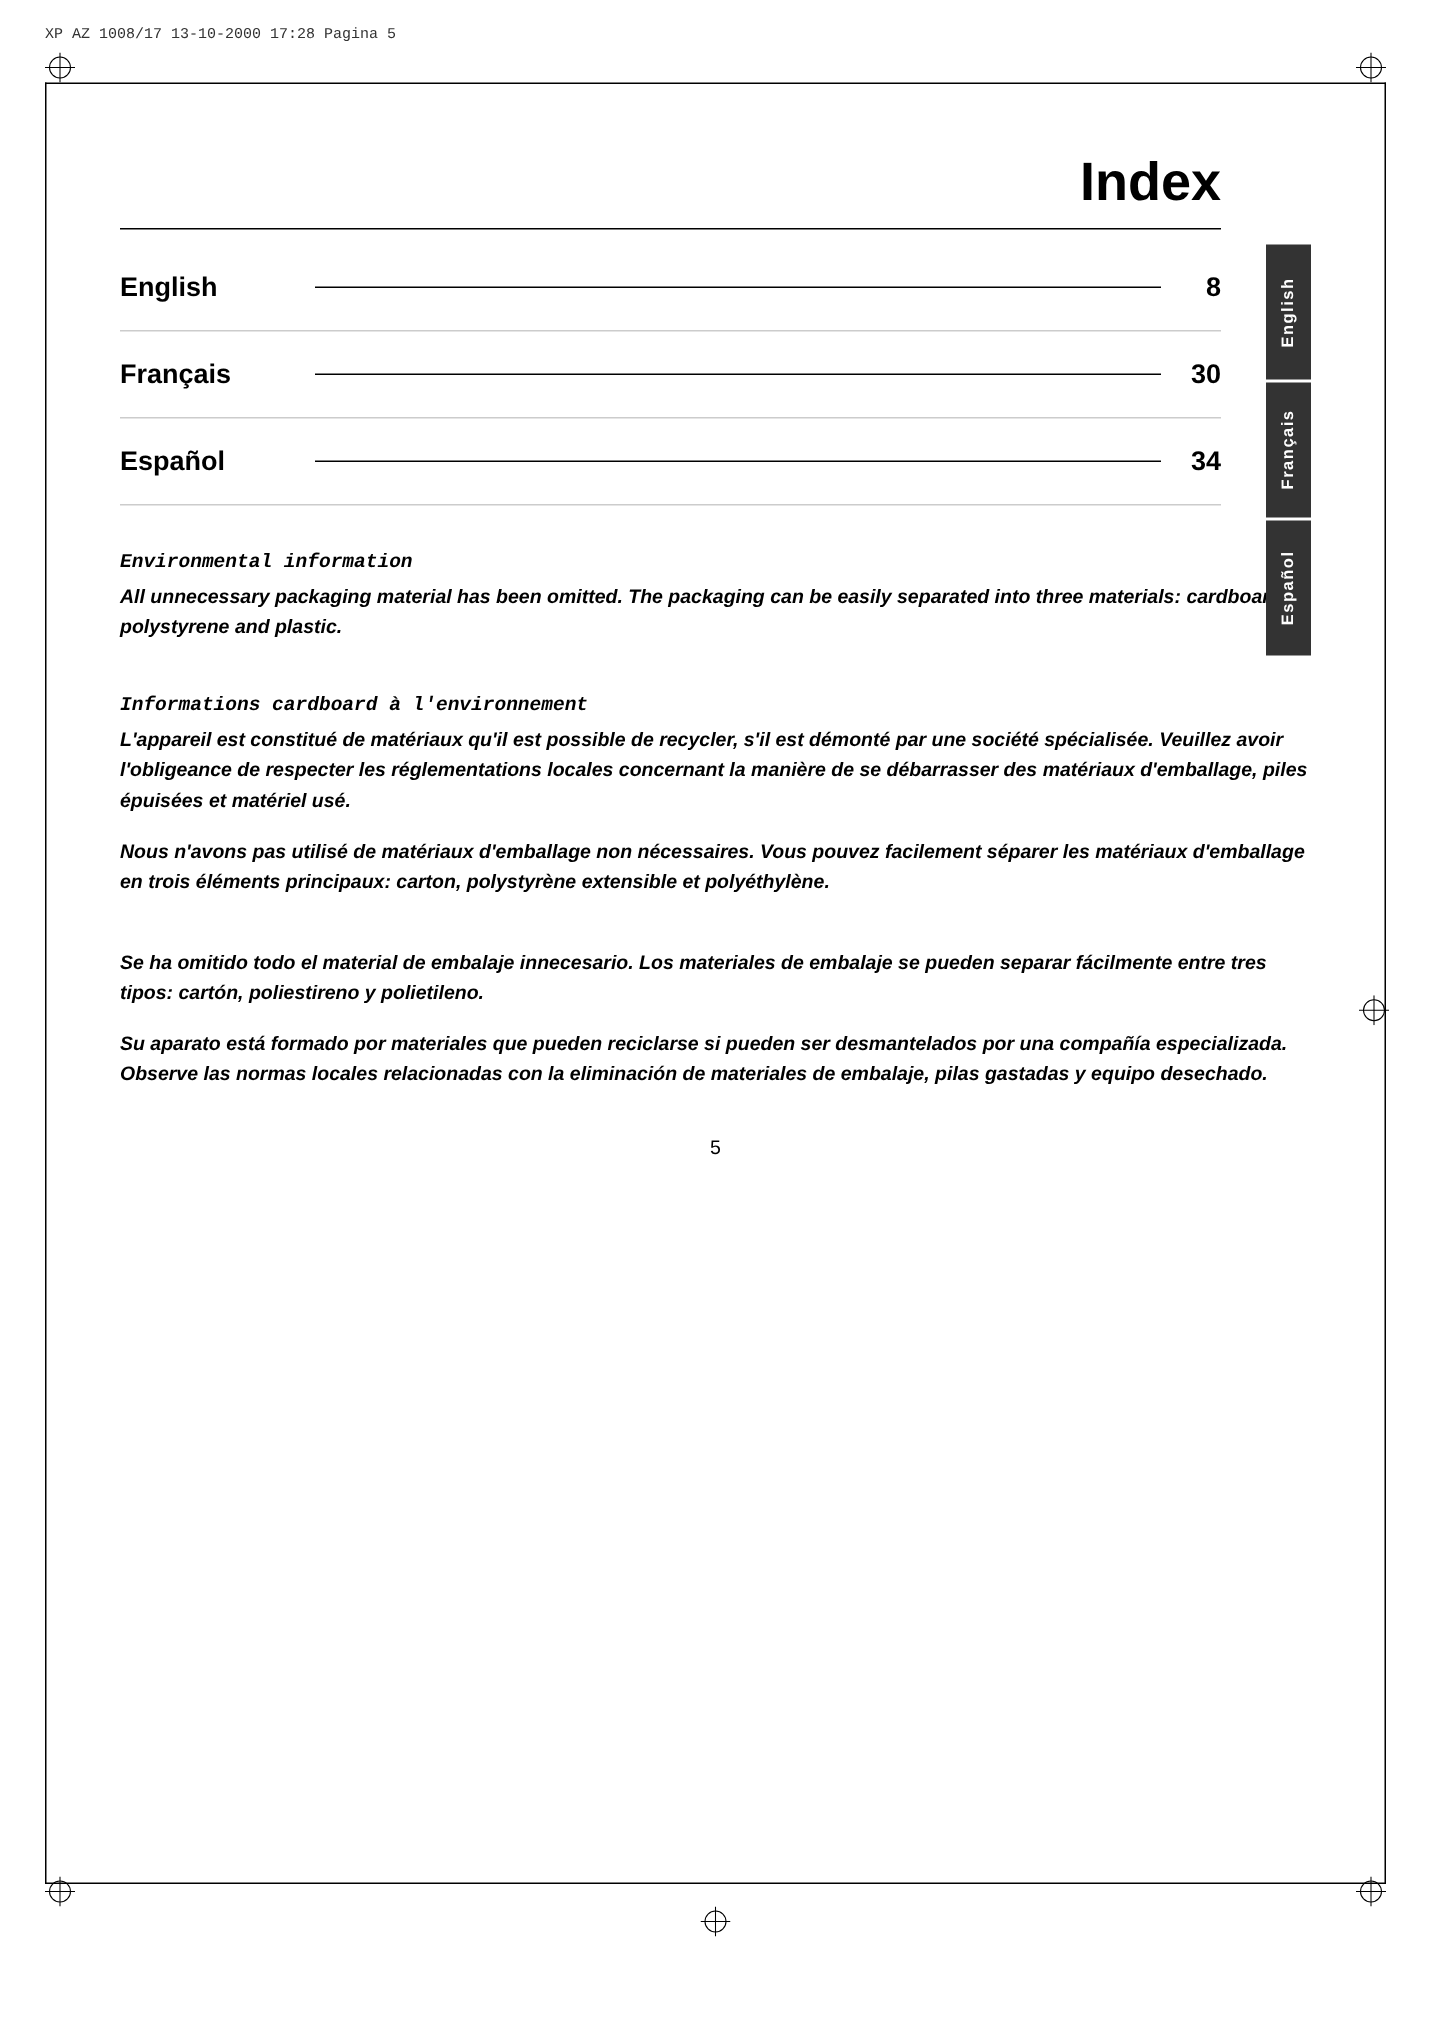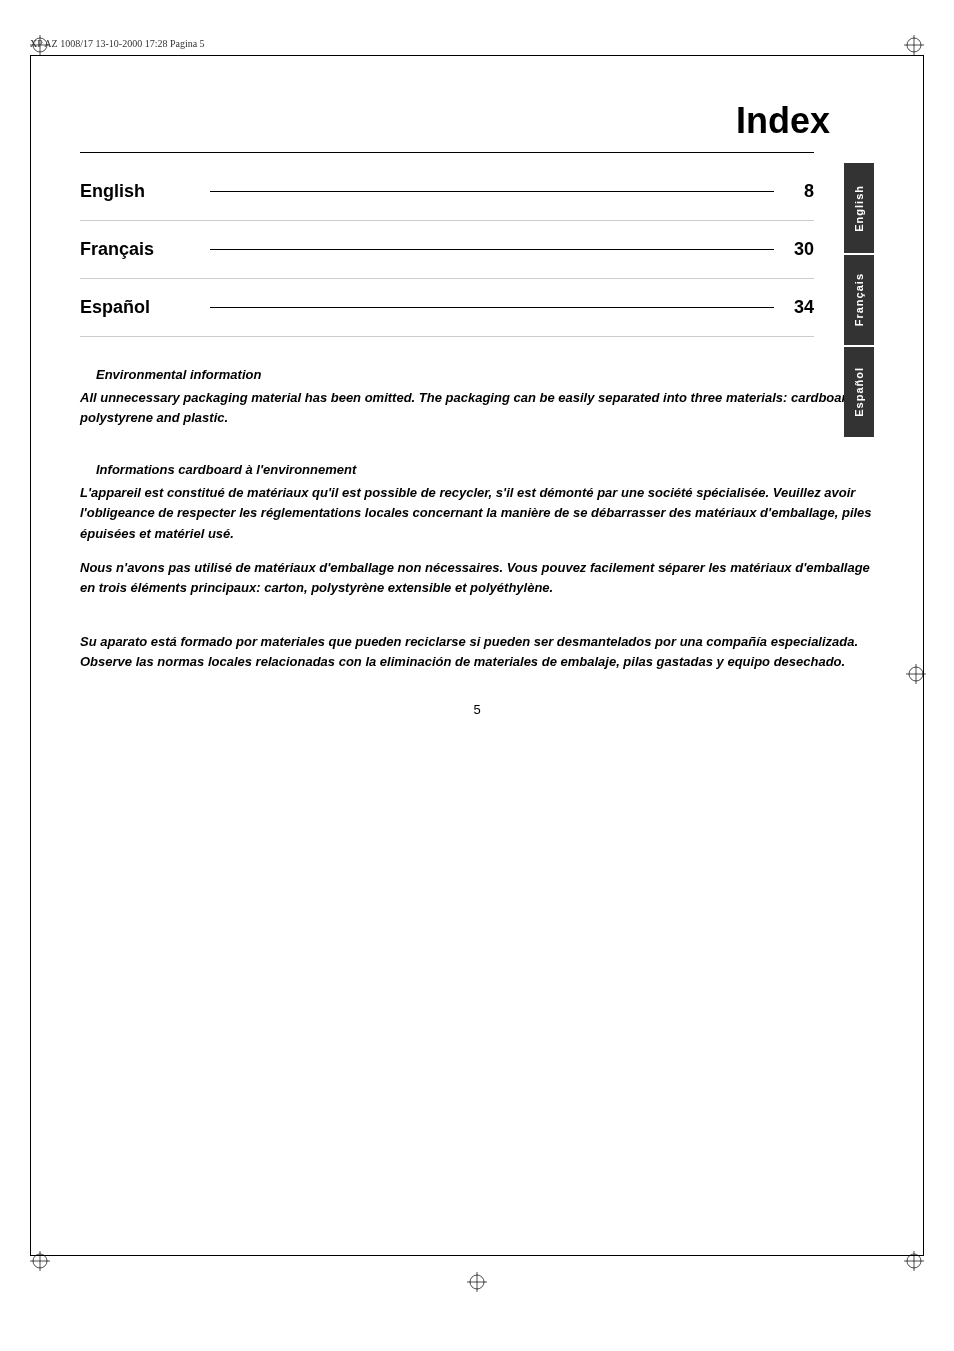--- a/index.html
+++ b/index.html
@@ -21,22 +21,21 @@
       padding: 40px 80px 60px 80px;
     }
 
     
     .doc-header {
       position: absolute;
       top: 18px;
       left: 30px;
       font-size: 10px;
       color: #333;
-      font-family: Liberation Serif, serif;
-      margin-top: 20px;
+      font-family: Liberation Mono, monospace;
     }
 
     
     .reg-mark {
       position: absolute;
       width: 20px;
       height: 20px;
     }
     .reg-mark-tl { top: 35px; left: 30px; }
     .reg-mark-tr { top: 35px; right: 30px; }
@@ -63,21 +62,21 @@
       transform: translateY(-50%);
     }
 
     
     .index-title {
       text-align: right;
       font-size: 36px;
       font-weight: normal;
       padding-top: 60px;
       padding-bottom: 10px;
-      margin-right: 44px;
+      margin-right: 60px;
       font-family: Arial, sans-serif;
     }
 
     
     .index-rule {
       border: none;
       border-top: 1.5px solid #000;
       margin: 0 0 0 0;
       width: calc(100% - 60px);
     }
@@ -156,23 +155,22 @@
     
     .content-section {
       margin-top: 30px;
       padding-right: 0;
     }
 
     .section-heading {
       font-size: 13px;
       font-style: italic;
       font-weight: bold;
-      font-family: Liberation Sans, sans-serif;
+      font-family: Liberation Mono, monospace;
       margin-bottom: 6px;
-      margin-left: 16px;
     }
 
     .section-para {
       font-size: 13px;
       font-style: italic;
       font-weight: bold;
       font-family: Arial, sans-serif;
       line-height: 1.55;
       margin-bottom: 14px;
     }
@@ -328,19 +326,20 @@
     <p class="section-para">All unnecessary packaging material has been omitted. The packaging can be easily separated into three materials: cardboard, polystyrene and plastic.</p>
 
     <div class="section-divider"></div>
 
     <div class="section-heading">Informations cardboard à l'environnement</div>
     <p class="section-para">L'appareil est constitué de matériaux qu'il est possible de recycler, s'il est démonté par une société spécialisée. Veuillez avoir l'obligeance de respecter les réglementations locales concernant la manière de se débarrasser des matériaux d'emballage, piles épuisées et matériel usé.</p>
     <p class="section-para">Nous n'avons pas utilisé de matériaux d'emballage non nécessaires. Vous pouvez facilement séparer les matériaux d'emballage en trois éléments principaux: carton, polystyrène extensible et polyéthylène.</p>
 
     <div class="section-divider"></div>
 
+    <p class="section-para">Se ha omitido todo el material de embalaje innecesario. Los materiales de embalaje se pueden separar fácilmente entre tres tipos:  cartón, poliestireno y polietileno.</p>
     <p class="section-para">Su aparato está formado por materiales que pueden reciclarse si pueden ser desmantelados por una compañía especializada. Observe las normas locales relacionadas con la eliminación de materiales de embalaje, pilas gastadas y equipo desechado.</p>
 
   </div>
 
   <div class="page-number">5</div>
 
 </div>
 
 </body></html>

